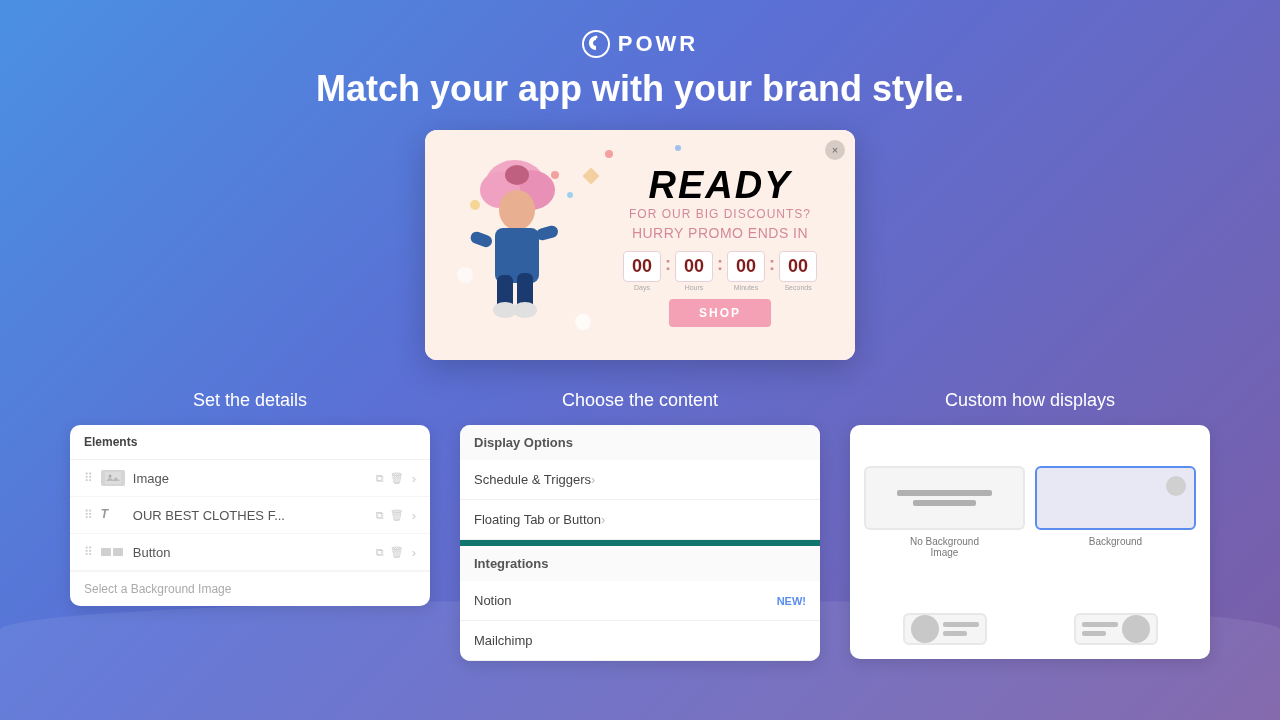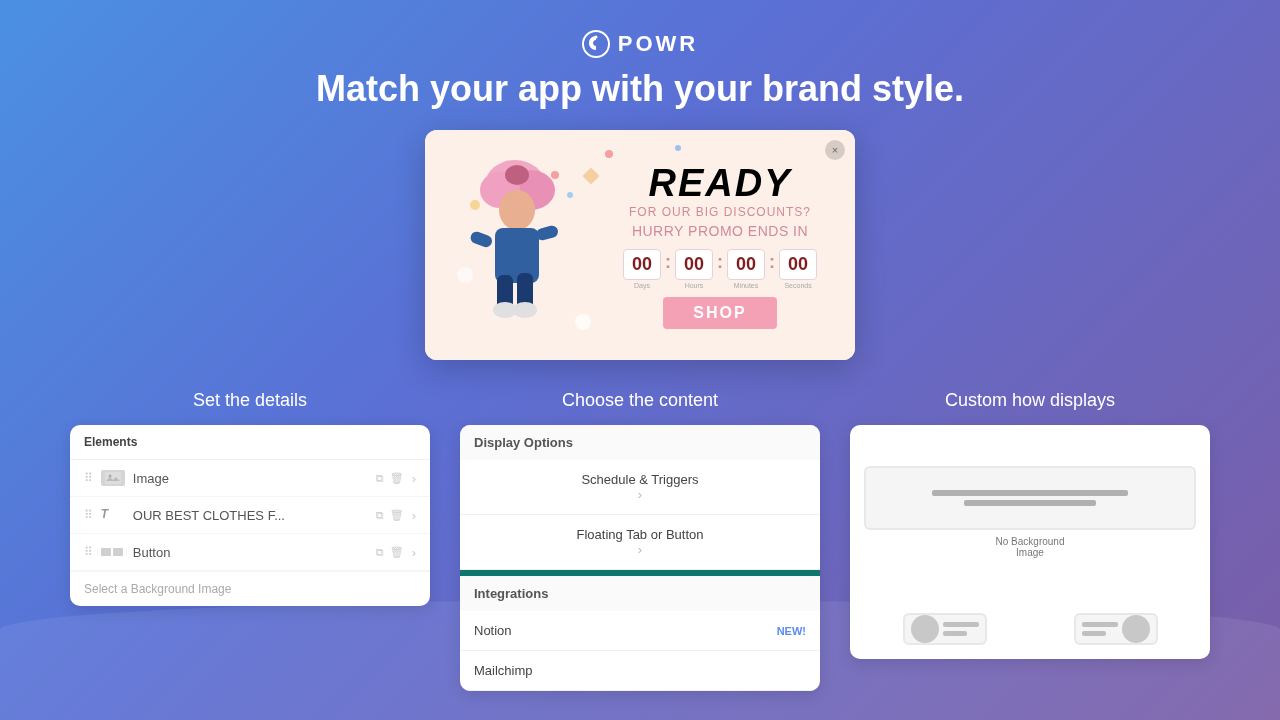--- a/index.html
+++ b/index.html
@@ -161,21 +161,21 @@
       font-weight: 700;
       color: #d4899a;
       margin-bottom: 12px;
     }
     .shop-btn {
       background: #f4a0b5;
       color: white;
       border: none;
       padding: 7px 30px;
       border-radius: 4px;
-      font-size: 16px;
+      font-size: 12px;
       font-weight: 600;
       letter-spacing: 2px;
       cursor: pointer;
     }
 
     
     .panels {
       display: flex;
       gap: 30px;
       width: 1140px;
@@ -276,21 +276,20 @@
       color: #555;
       background: #fafafa;
     }
     .display-row {
       display: flex;
       align-items: center;
       justify-content: flex-start;
       padding: 12px 14px;
       border-bottom: 1px solid #f0f0f0;
       cursor: pointer;
-      flex-direction: column;
     }
     .display-row-label {
       font-size: 13px;
       color: #444;
     }
     .display-arrow {
       color: #bbb;
       font-size: 13px;
     }
     .integration-section {
@@ -593,20 +592,30 @@
         <div class="layout-options">
 
           <div class="layout-option">
             <div class="layout-thumb">
               <div class="thumb-bar"></div>
               <div class="thumb-bar short"></div>
             </div>
             <span class="layout-label">No Background<br>Image</span>
           </div>
 
+          <div class="layout-option">
+            <div class="layout-thumb selected" style="background:#e8e8f5;">
+              <div class="thumb-dot"></div>
+              <div style="display:flex;flex-direction:column;gap:4px;align-items:center;">
+                <div class="thumb-bar" style="background:#a0a0b0;"></div>
+                <div class="thumb-bar short" style="background:#a0a0b0;"></div>
+              </div>
+            </div>
+            <span class="layout-label">Background</span>
+          </div>
         </div>
 
         <div class="layout-options-row2">
 
           <div class="layout-option">
             <div class="layout-thumb2 left-img">
               <div class="thumb2-dot"></div>
               <div class="thumb2-lines">
                 <div class="thumb2-bar"></div>
                 <div class="thumb2-bar short"></div>

